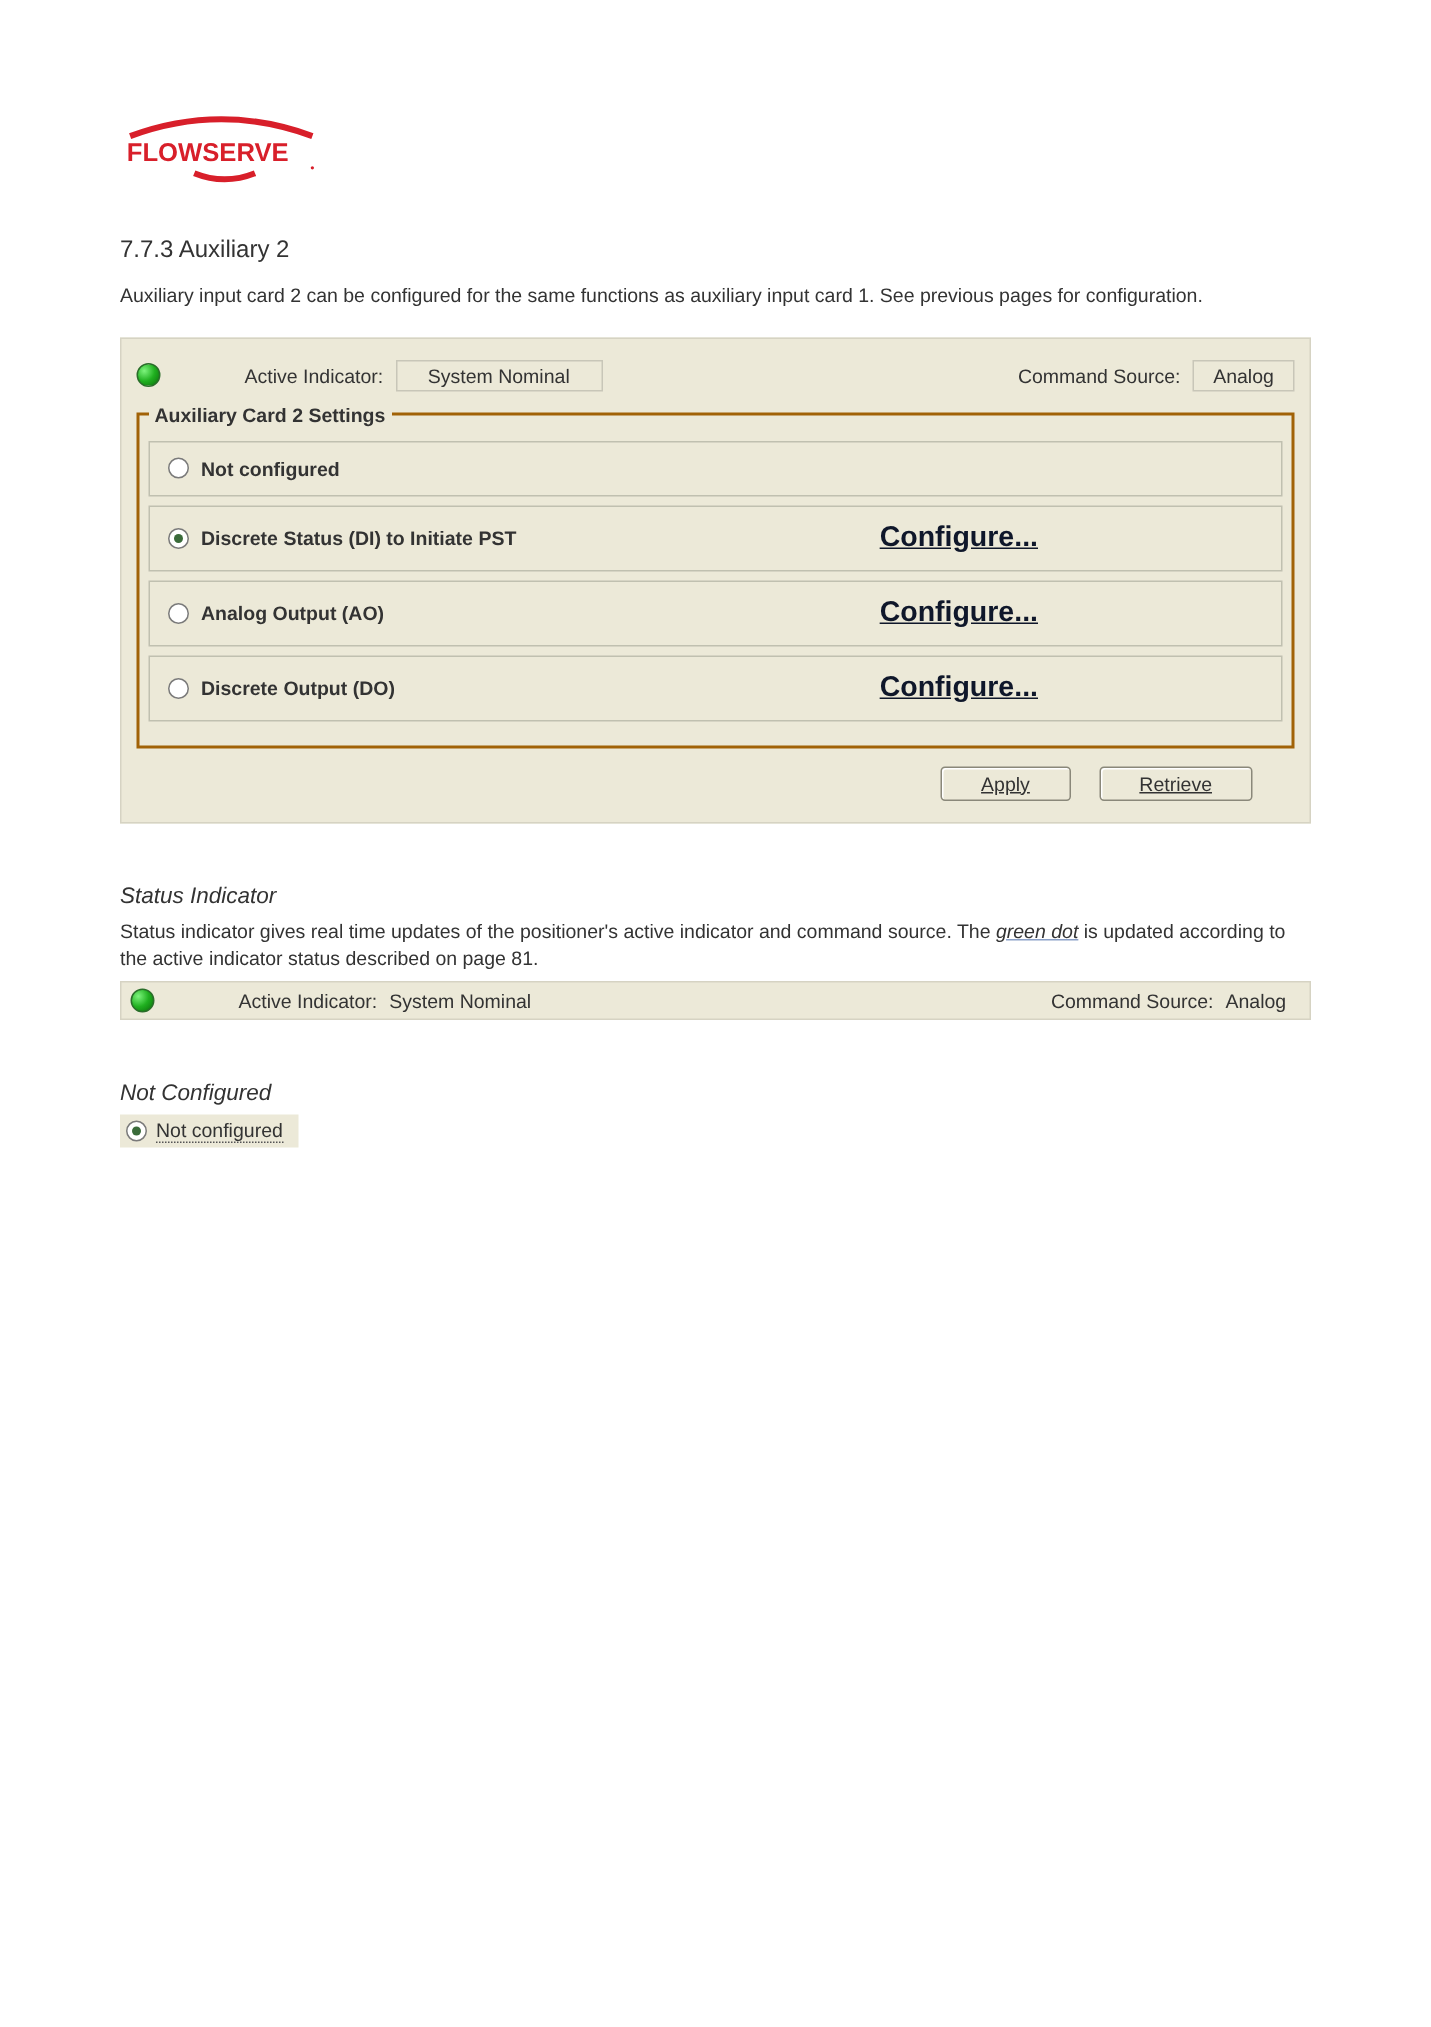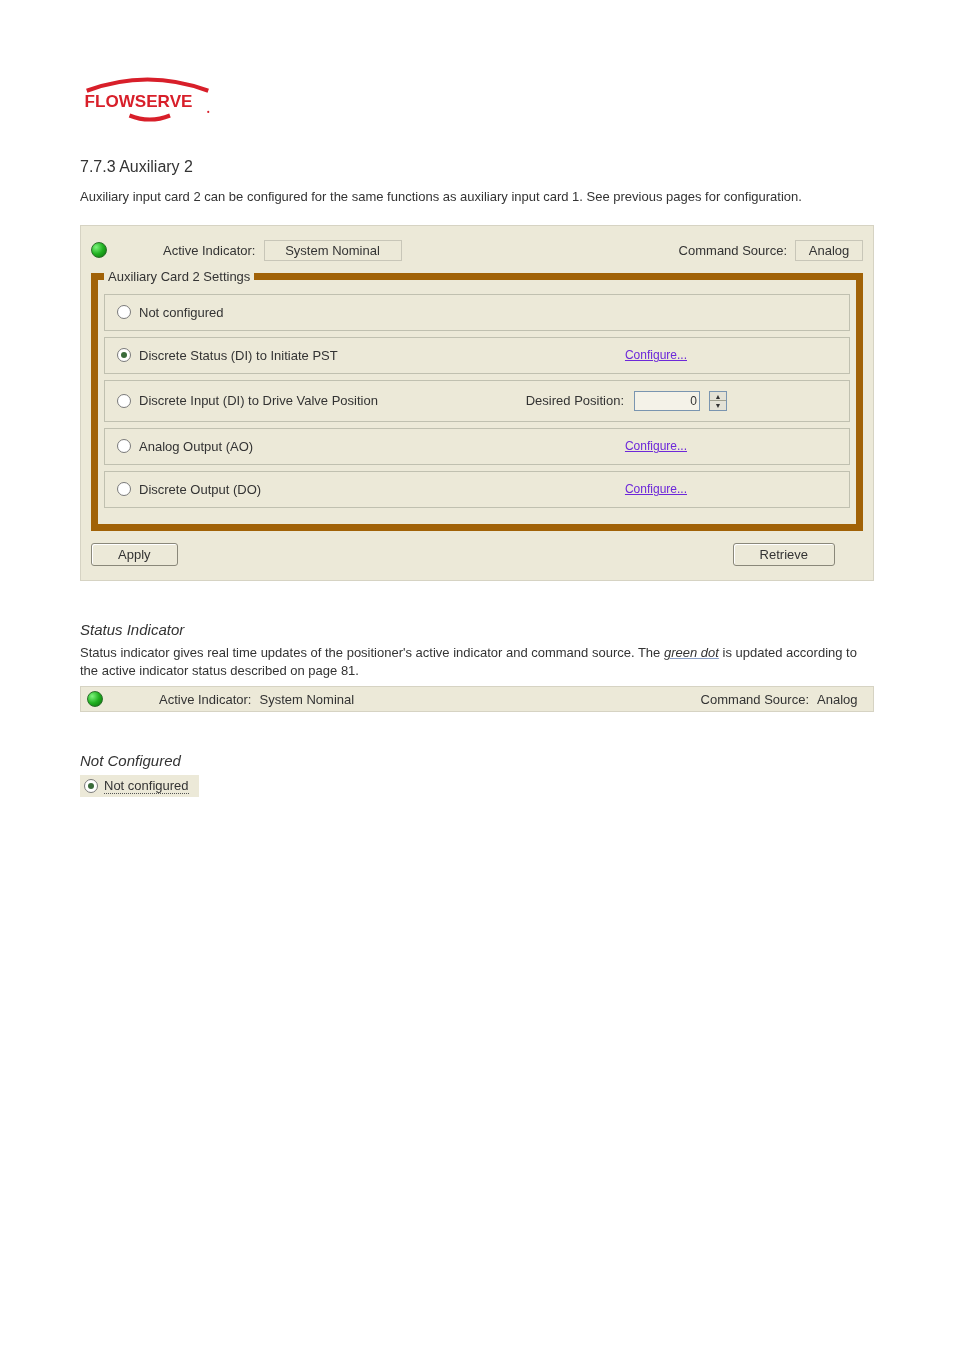--- a/index.html
+++ b/index.html
@@ -61,23 +61,24 @@
     background: #ece9d8;
     padding: 2px 8px;
     min-width: 120px;
     text-align: center;
     display: inline-block;
   }
   .status-bar .spacer {
     flex: 1;
   }
   fieldset.aux {
-    border: 7px solid #a16207;
+    border: 2px solid #a16207;
     padding: 4px 6px 10px 6px;
     margin: 0;
+    font-weight: bold;
   }
   fieldset.aux > legend {
     font-size: 13px;
     padding: 0 4px;
   }
   .option-row {
     border: 1px solid #c0c0b0;
     background: #ece9d8;
     margin: 6px 0;
     padding: 10px 12px;
@@ -103,23 +104,23 @@
     border-radius: 50%;
     background: #3a6b3a;
   }
   .opt-label {
     flex: 0 0 auto;
   }
   .row-spacer {
     flex: 1;
   }
   .configure-link {
-    color: #6d28d9;
+    color: #0f172a;
     text-decoration: underline;
-    font-size: 12px;
+    font-size: 19px;
     margin-right: 150px;
     margin-left: 44px;
   }
   .desired-wrap {
     display: flex;
     align-items: center;
     gap: 10px;
     margin-right: 110px;
   }
   .numeric-input {
@@ -148,23 +149,24 @@
     justify-content: center;
     background: #e4e2d6;
     font-size: 7px;
     line-height: 1;
   }
   .spinner .arrow:first-child {
     border-bottom: 1px solid #a0a090;
   }
   .bottom-buttons {
     display: flex;
-    justify-content: space-between;
+    justify-content: flex-end;
     gap: 19px;
     padding: 12px 28px 4px 0;
+    text-decoration: underline;
   }
   .win-button {
     border: 1px solid #8a887a;
     background: #ece9d8;
     padding: 3px 26px;
     border-radius: 3px;
     box-shadow: inset 1px 1px 0 #fff;
     font-size: 13px;
   }
   h2.sub-title {
@@ -249,33 +251,20 @@
         <span class="opt-label">Not configured</span>
       </div>
 
       <div class="option-row">
         <span class="radio selected"></span>
         <span class="opt-label">Discrete Status (DI) to Initiate PST</span>
         <span class="row-spacer"></span>
         <a class="configure-link">Configure...</a>
       </div>
 
-      <div class="option-row">
-        <span class="radio"></span>
-        <span class="opt-label">Discrete Input (DI) to Drive Valve Position</span>
-        <span class="row-spacer"></span>
-        <div class="desired-wrap">
-          <span>Desired Position:</span>
-          <span class="numeric-input">0</span>
-          <span class="spinner">
-            <span class="arrow">▲</span>
-            <span class="arrow">▼</span>
-          </span>
-        </div>
-      </div>
 
       <div class="option-row">
         <span class="radio"></span>
         <span class="opt-label">Analog Output (AO)</span>
         <span class="row-spacer"></span>
         <a class="configure-link">Configure...</a>
       </div>
 
       <div class="option-row">
         <span class="radio"></span>

